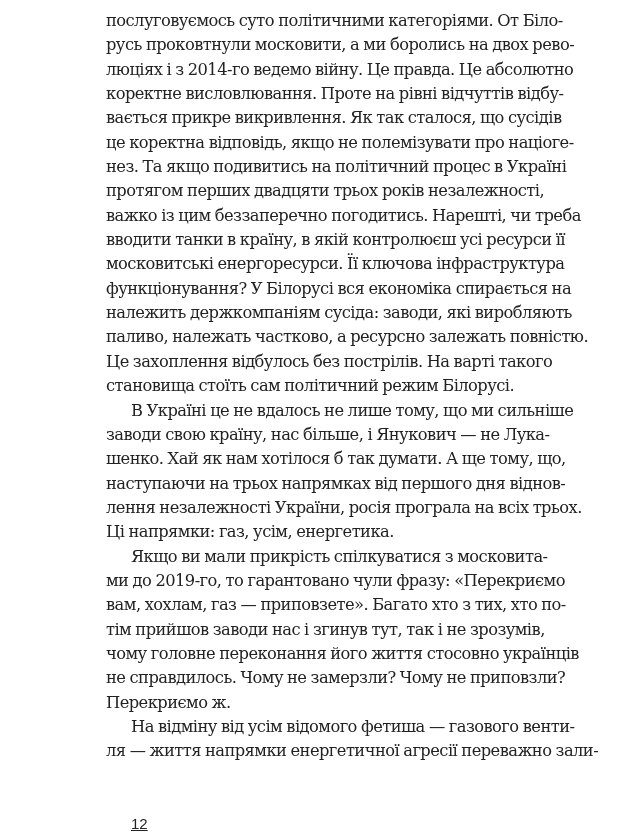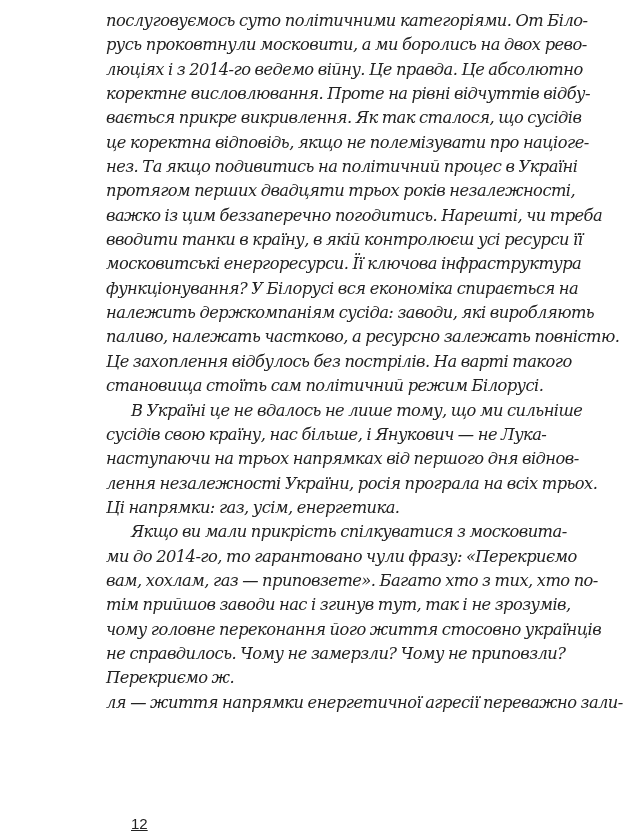--- a/index.html
+++ b/index.html
@@ -31,21 +31,20 @@
   }
   .line {
     display: block;
     height: 24.35px;
     line-height: 24.35px;
     white-space: nowrap;
     text-align: justify;
     text-align-last: justify;
     letter-spacing: -0.55px;
     word-spacing: -0.5px;
-    font-style: italic;
   }
   .line.indent {
     padding-left: 25px;
   }
   .line.last {
     text-align-last: left;
   }
   .page-number {
     position: absolute;
     left: 131px;
@@ -71,27 +70,29 @@
     <span class="line">протягом перших двадцяти трьох років незалежності,</span>
     <span class="line">важко із цим беззаперечно погодитись. Нарешті, чи треба</span>
     <span class="line">вводити танки в країну, в якій контролюєш усі ресурси її</span>
     <span class="line">московитські енергоресурси. Її ключова інфраструктура</span>
     <span class="line">функціонування? У Білорусі вся економіка спирається на</span>
     <span class="line">належить держкомпаніям сусіда: заводи, які виробляють</span>
     <span class="line">паливо, належать частково, а ресурсно залежать повністю.</span>
     <span class="line">Це захоплення відбулось без пострілів. На варті такого</span>
     <span class="line last">становища стоїть сам політичний режим Білорусі.</span>
     <span class="line indent">В Україні це не вдалось не лише тому, що ми сильніше</span>
-    <span class="line">сусідів свою країну, нас більше, і Янукович — не Лука-</span>
+    <span class="line">заводи свою країну, нас більше, і Янукович — не Лука-</span>
+    <span class="line">шенко. Хай як нам хотілося б так думати. А ще тому, що,</span>
     <span class="line">наступаючи на трьох напрямках від першого дня віднов-</span>
     <span class="line">лення незалежності України, росія програла на всіх трьох.</span>
     <span class="line last">Ці напрямки: газ, усім, енергетика.</span>
     <span class="line indent">Якщо ви мали прикрість спілкуватися з московита-</span>
-    <span class="line">ми до 2014-го, то гарантовано чули фразу: «Перекриємо</span>
+    <span class="line">ми до 2019-го, то гарантовано чули фразу: «Перекриємо</span>
     <span class="line">вам, хохлам, газ — приповзете». Багато хто з тих, хто по-</span>
     <span class="line">тім прийшов заводи нас і згинув тут, так і не зрозумів,</span>
     <span class="line">чому головне переконання його життя стосовно українців</span>
     <span class="line">не справдилось. Чому не замерзли? Чому не приповзли?</span>
     <span class="line last">Перекриємо ж.</span>
+    <span class="line indent">На відміну від усім відомого фетиша — газового венти-</span>
     <span class="line">ля — життя напрямки енергетичної агресії переважно зали-</span>
   </div>
   <div class="page-number">12</div>
 </div>
 
 </body></html>

